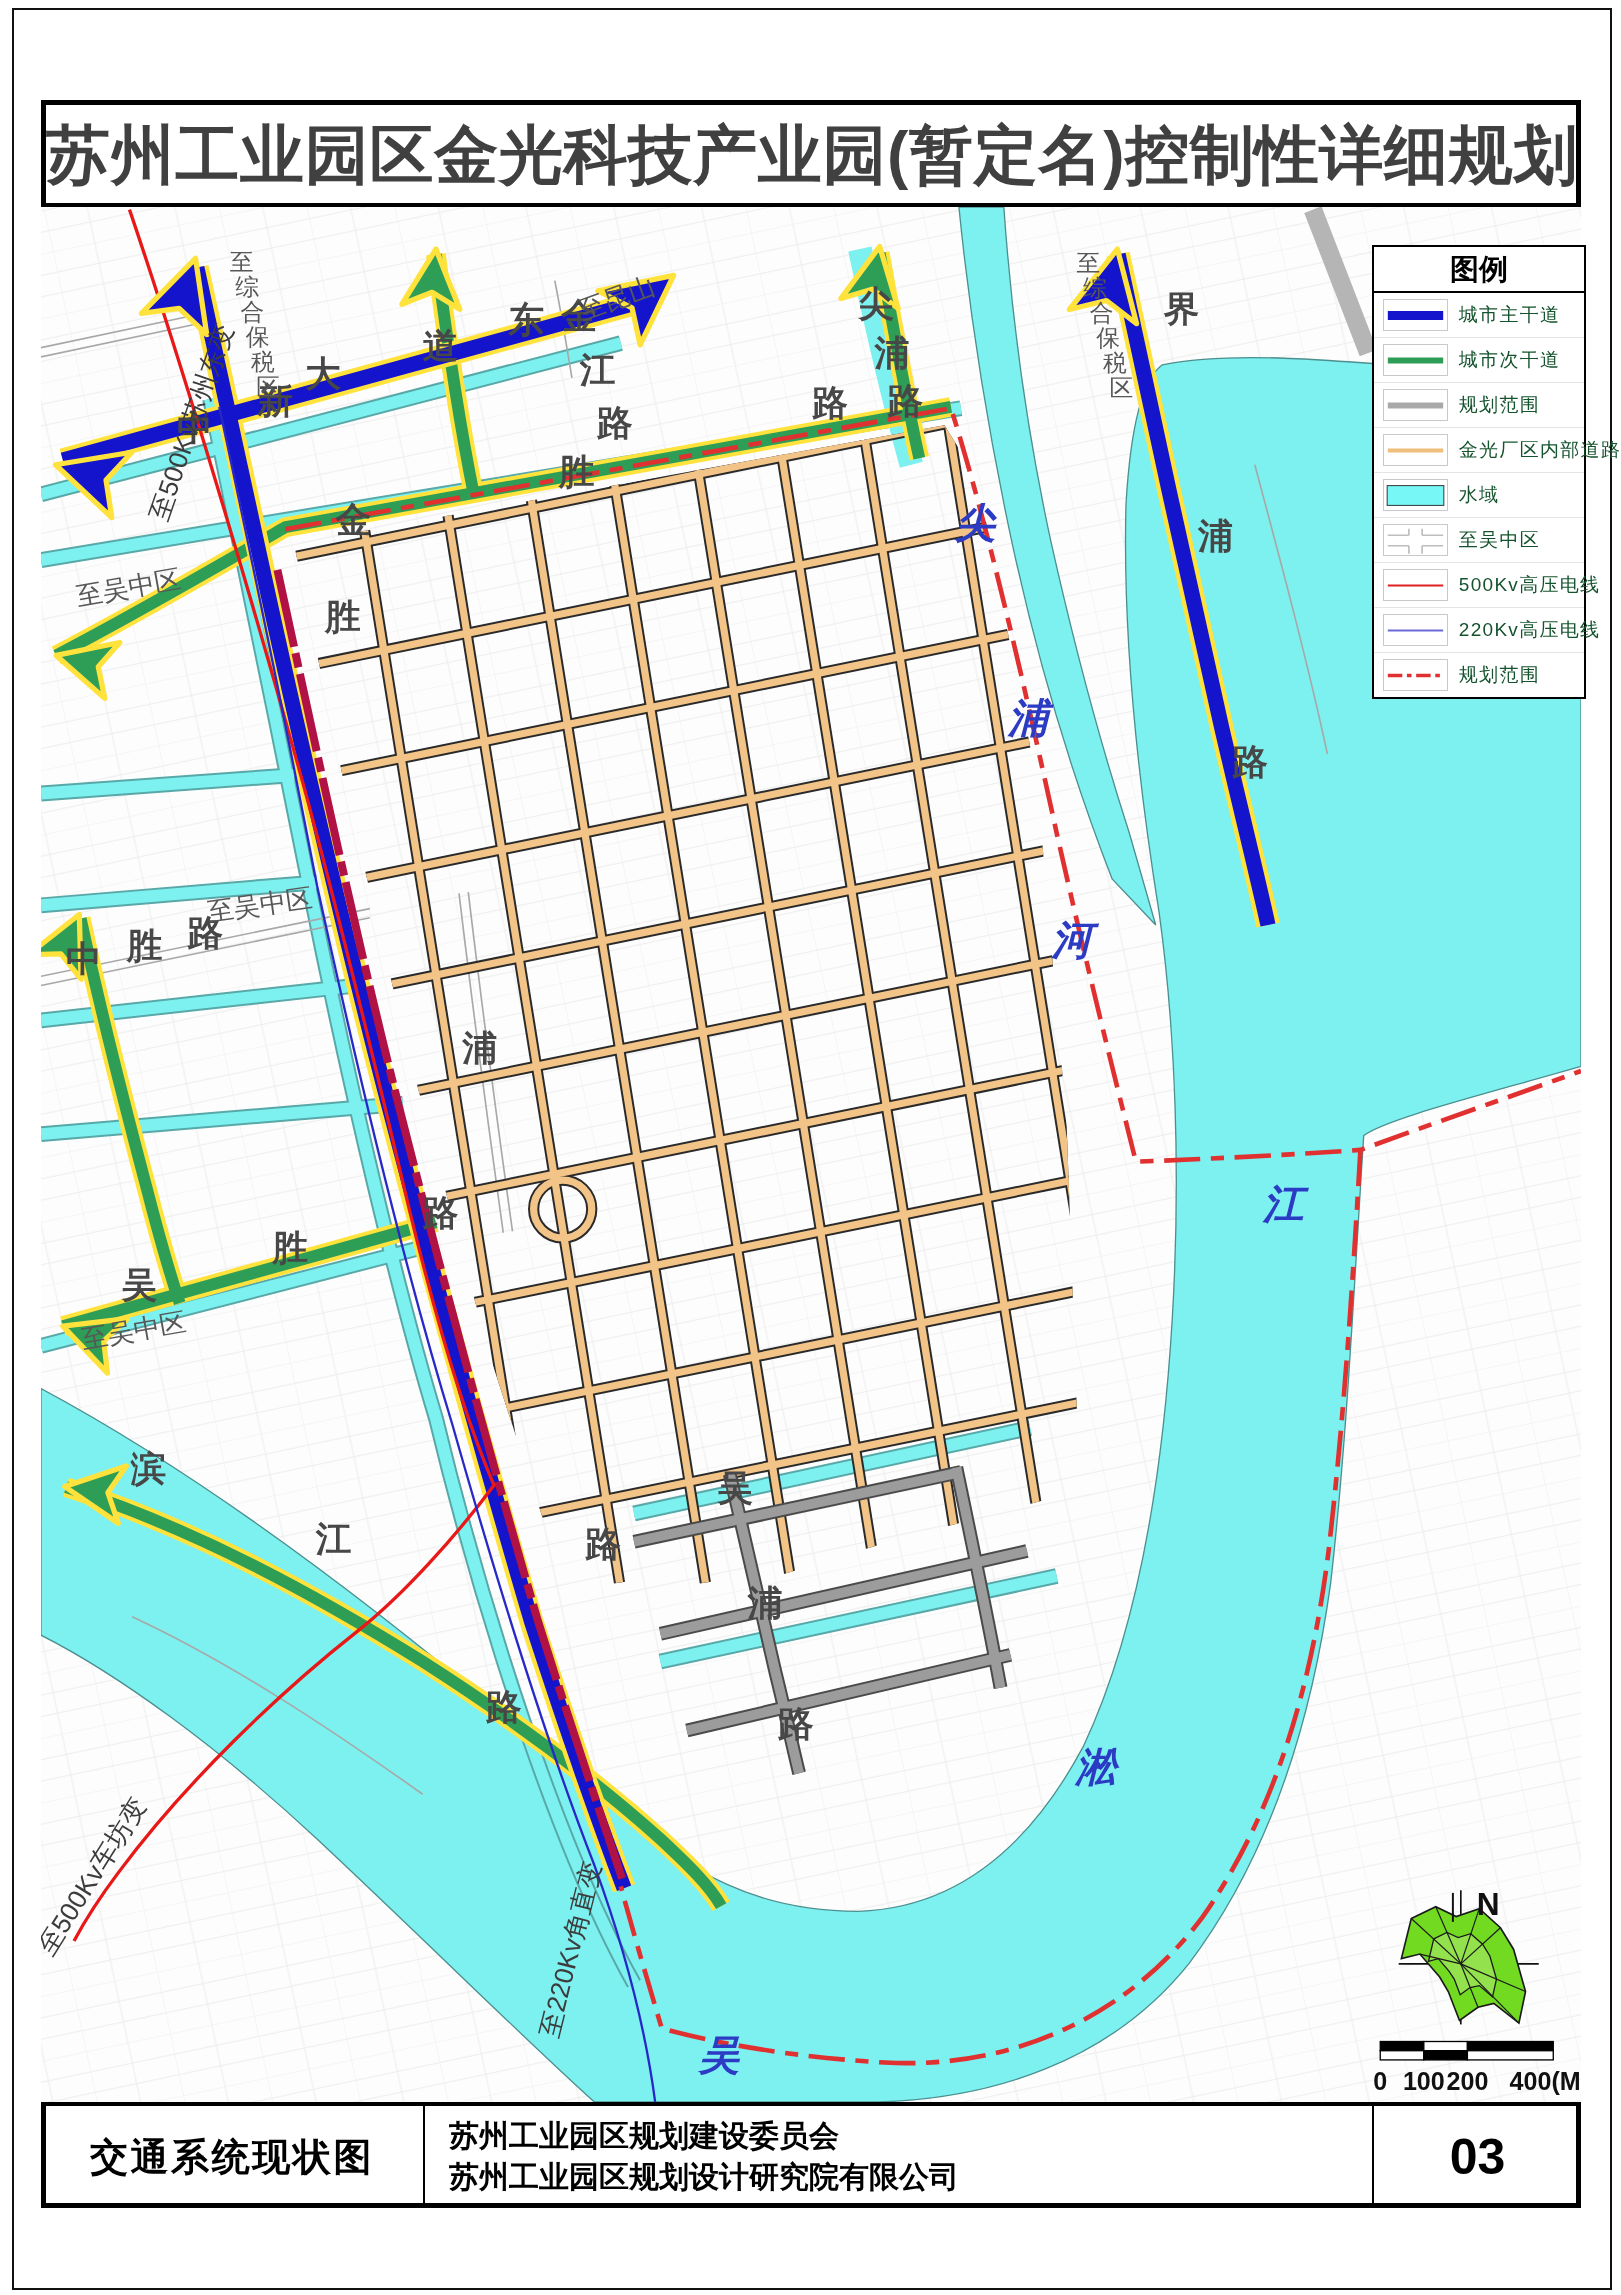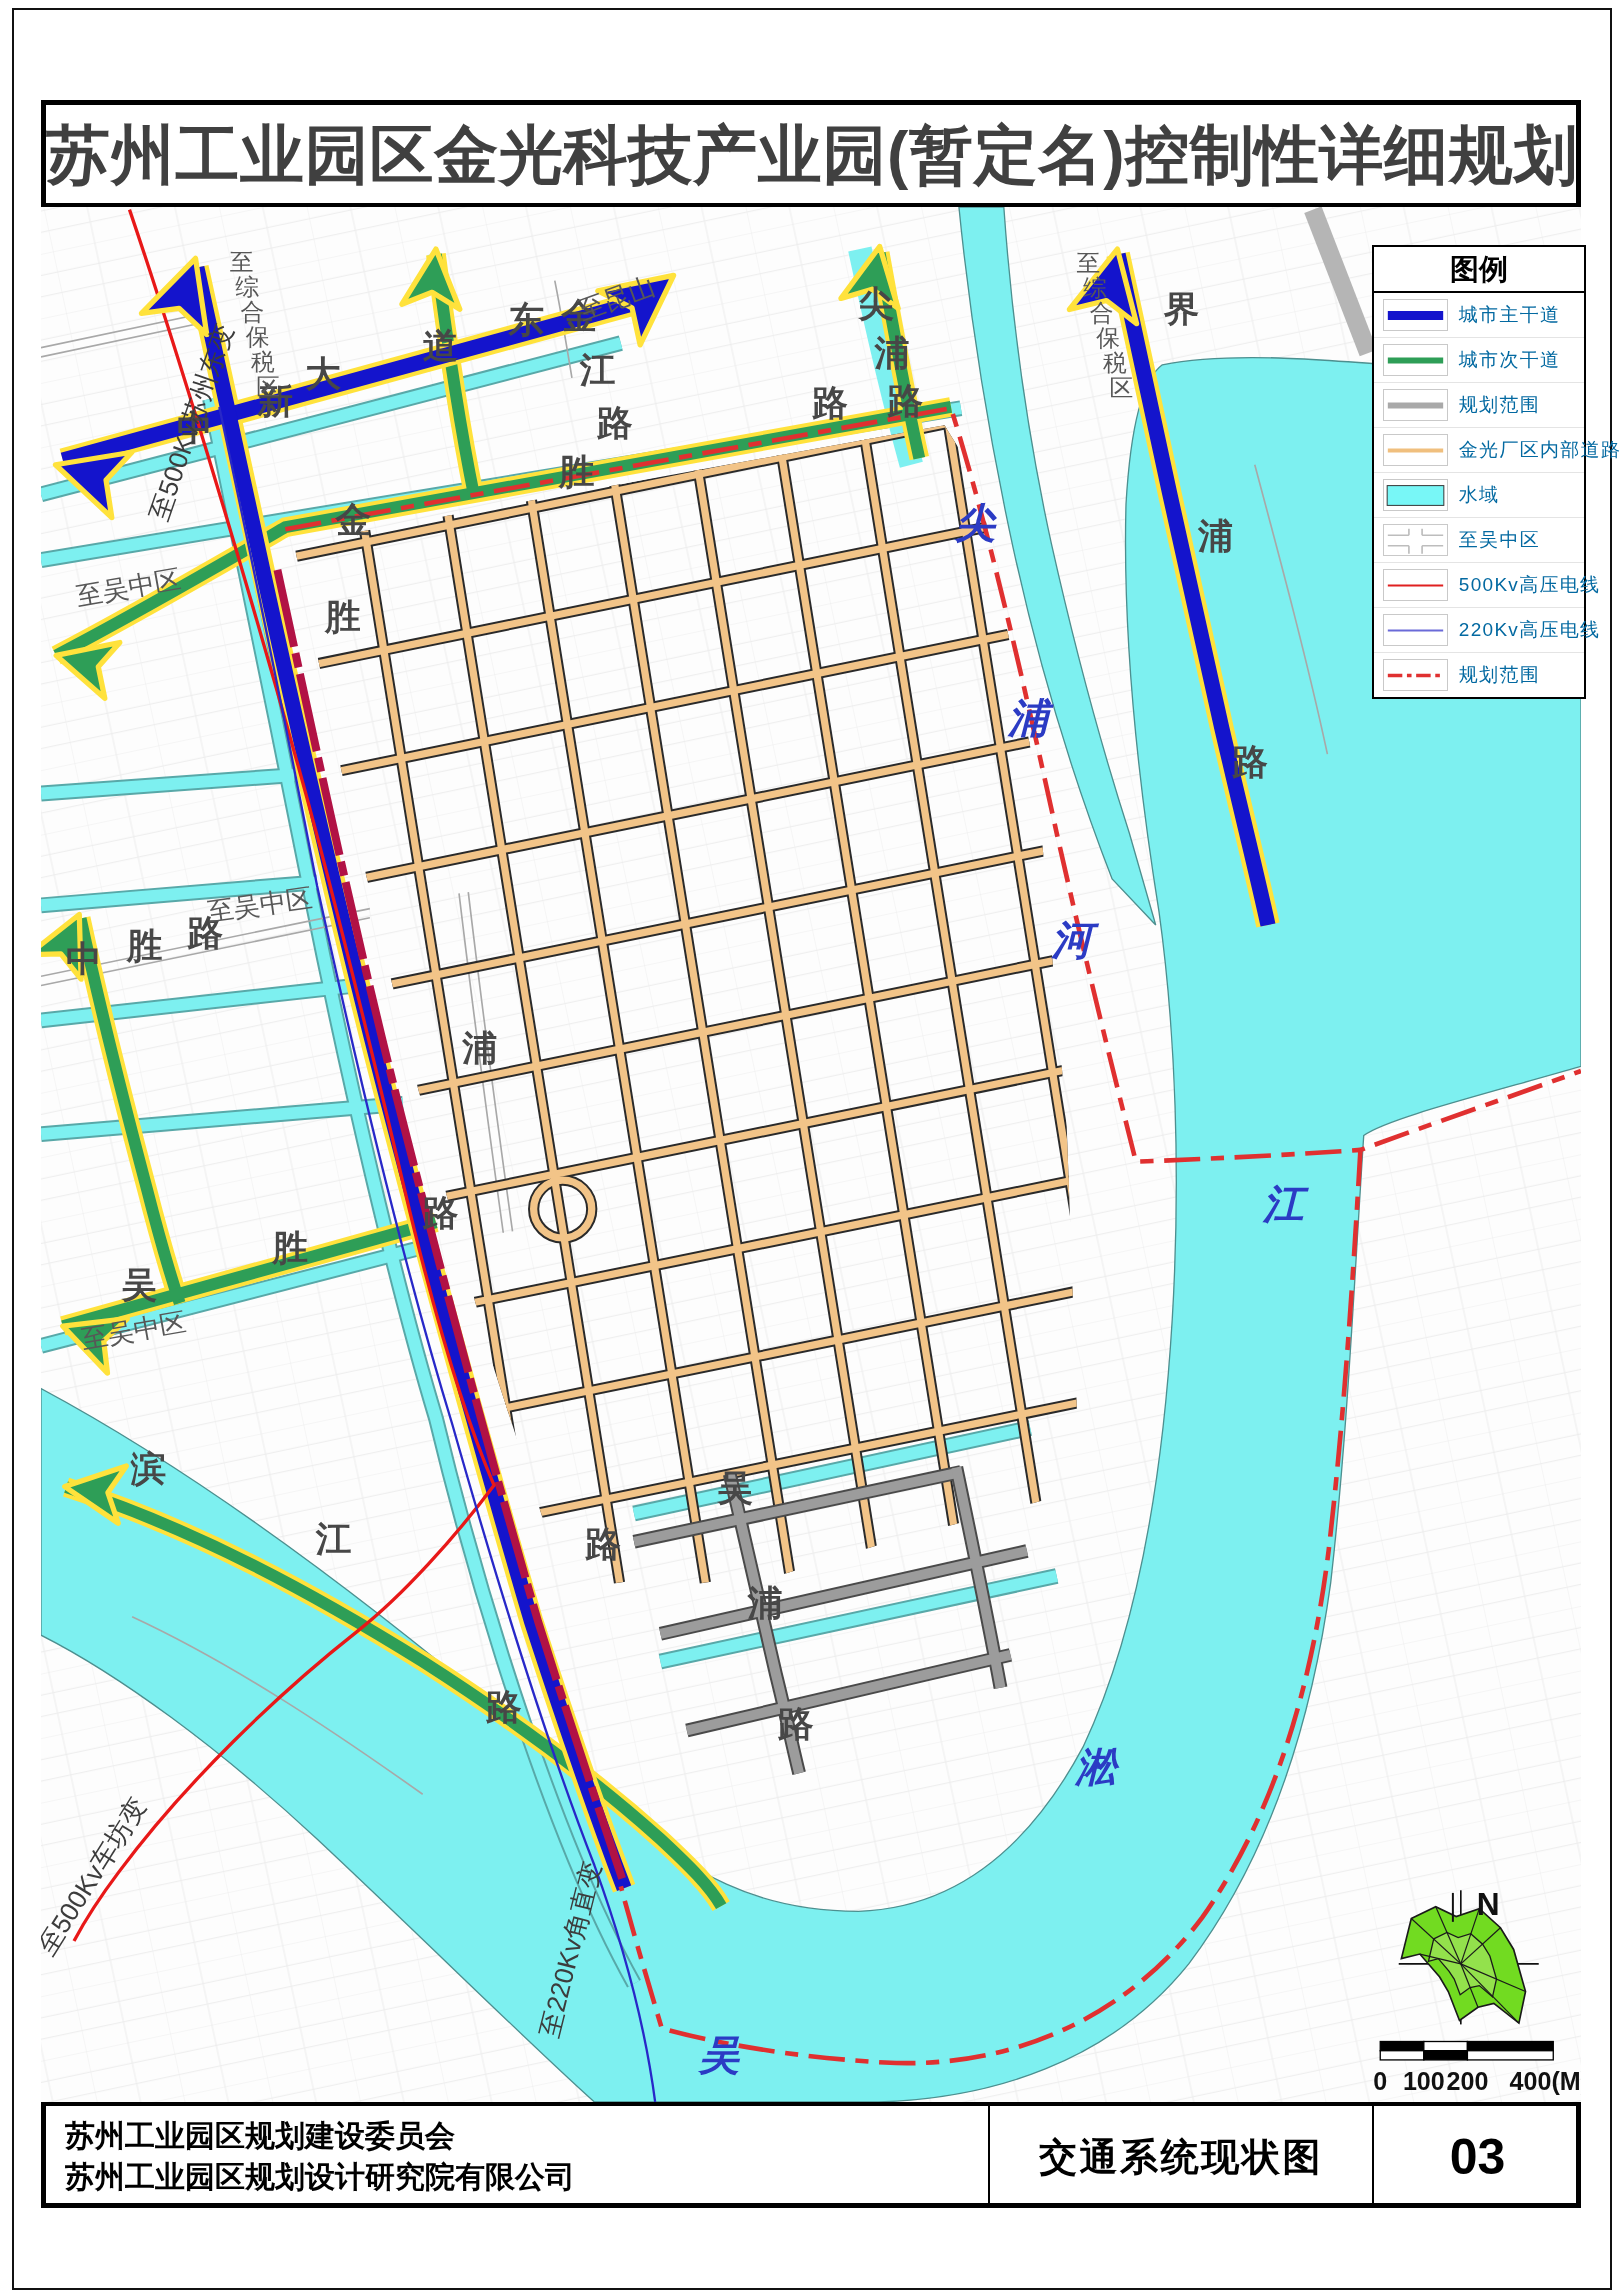--- a/index.html
+++ b/index.html
@@ -10,21 +10,21 @@
   .main-title{position:absolute;left:46px;top:111px;width:1529px;height:86px;line-height:88px;
     text-align:center;font-size:64px;font-weight:900;color:#404040;letter-spacing:0.7px;white-space:nowrap;}
   .map-wrap{position:absolute;left:41px;top:203px;width:1540px;height:1903px;border-top:4px solid #000;border-bottom:4px solid #000;box-sizing:border-box;background:#fff;}
   .map-svg{position:absolute;left:0;top:0;width:100%;height:100%;}
   
   .legend{position:absolute;left:1331px;top:38px;width:214px;border:2.6px solid #000;background:#fff;box-sizing:border-box;}
   .legend-title{height:44px;line-height:44px;text-align:center;font-size:29px;font-weight:700;border-bottom:2.6px solid #000;}
   .legend-row{height:44px;display:flex;align-items:center;border-bottom:0.7px solid #e4e4e4;}
   .legend-row:last-child{border-bottom:none;}
   .swatch{width:63px;height:30px;border:0.7px solid #c9c9c9;background:#fff;margin-left:9.2px;display:flex;align-items:center;justify-content:center;flex:none;}
-  .legend-label{font-size:19px;color:#0369a1;margin-left:10.6px;white-space:nowrap;letter-spacing:1.3px;}
+  .legend-label{font-size:19px;color:#14532d;margin-left:10.6px;white-space:nowrap;letter-spacing:1.3px;}
   
   .footer{position:absolute;left:41px;top:2106px;width:1540px;height:102px;display:flex;}
   .footer .cell{box-sizing:border-box;height:100%;}
   .cell-orgs{width:949px;border-right:2.6px solid #000;padding:9.2px 0 0 24px;}
   .cell-orgs .org{font-size:30px;font-weight:700;color:#000;line-height:41px;white-space:nowrap;}
   .cell-sheet{width:384px;border-right:2.6px solid #000;display:flex;align-items:center;justify-content:center;font-size:38px;font-weight:600;letter-spacing:2.6px;}
   .cell-no{flex:1;display:flex;align-items:center;justify-content:center;font-size:50px;font-weight:600;}
   
   .lbl-road{font-size:54px;fill:#474747;font-weight:600;}
   .lbl-dest{font-size:40px;fill:#575757;font-weight:500;}
@@ -405,21 +405,21 @@
                 <line x1="4" y1="22" x2="88" y2="22" stroke="#e03030" stroke-width="5" stroke-dasharray="22 7 7 7"></line>
               </svg>
             </span>
             <span class="legend-label">规划范围</span>
           </div>
         </div>
     </div>
   </div>
 
   <div class="footer">
+    <div class="cell cell-sheet">交通系统现状图</div>
     <div class="cell cell-orgs">
       <div class="org">苏州工业园区规划建设委员会</div>
       <div class="org">苏州工业园区规划设计研究院有限公司</div>
     </div>
-    <div class="cell cell-sheet">交通系统现状图</div>
     <div class="cell cell-no">03</div>
   </div>
 </div>
 
 
 </body></html>

